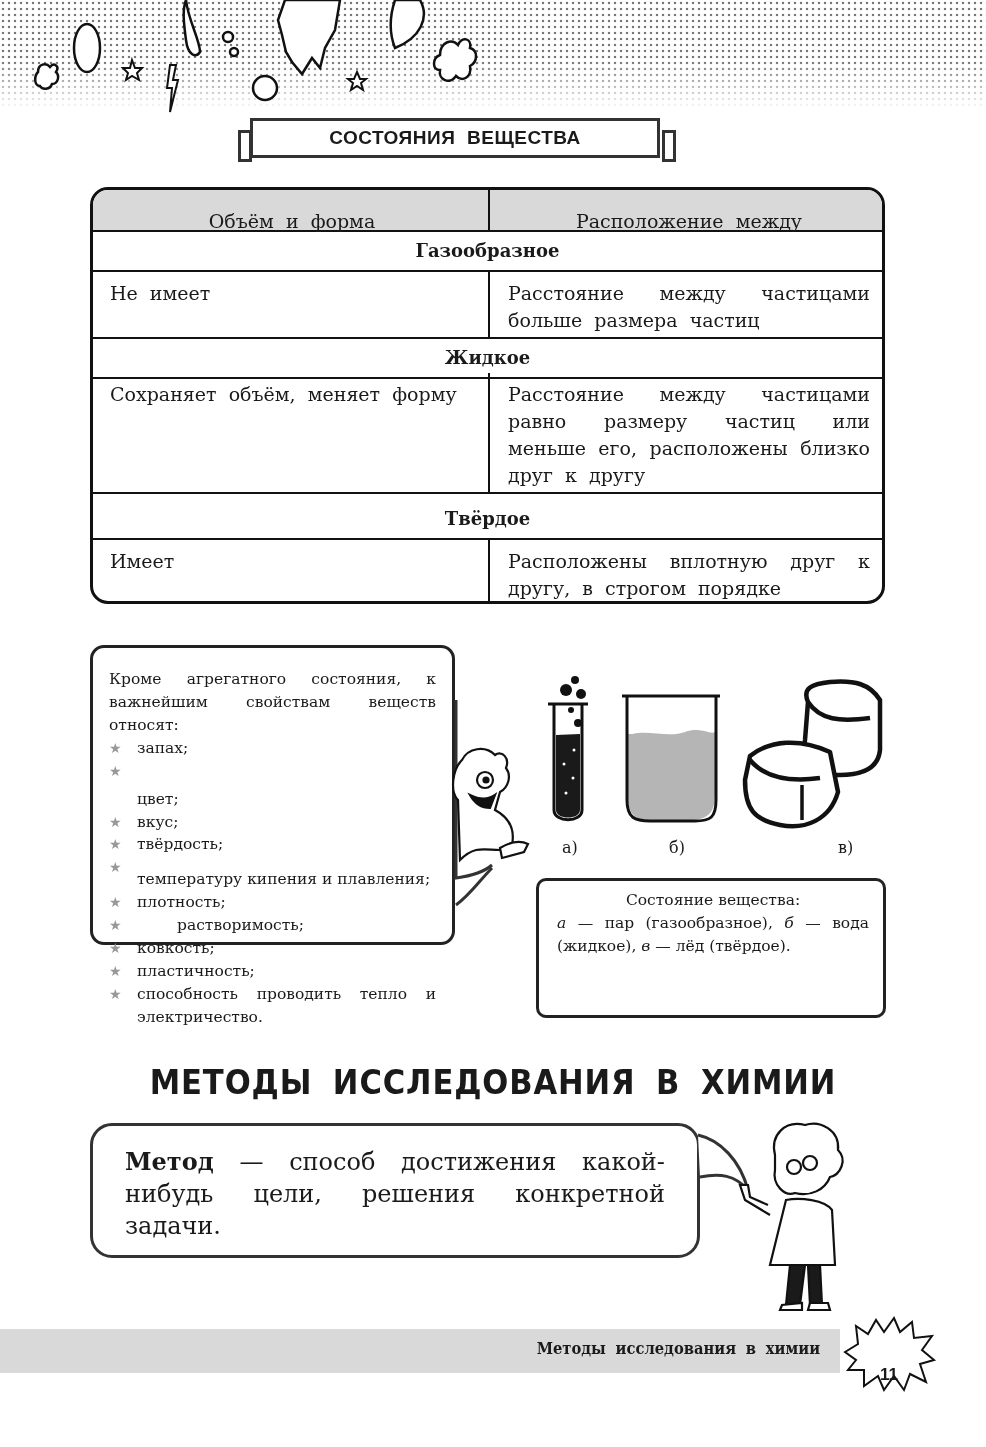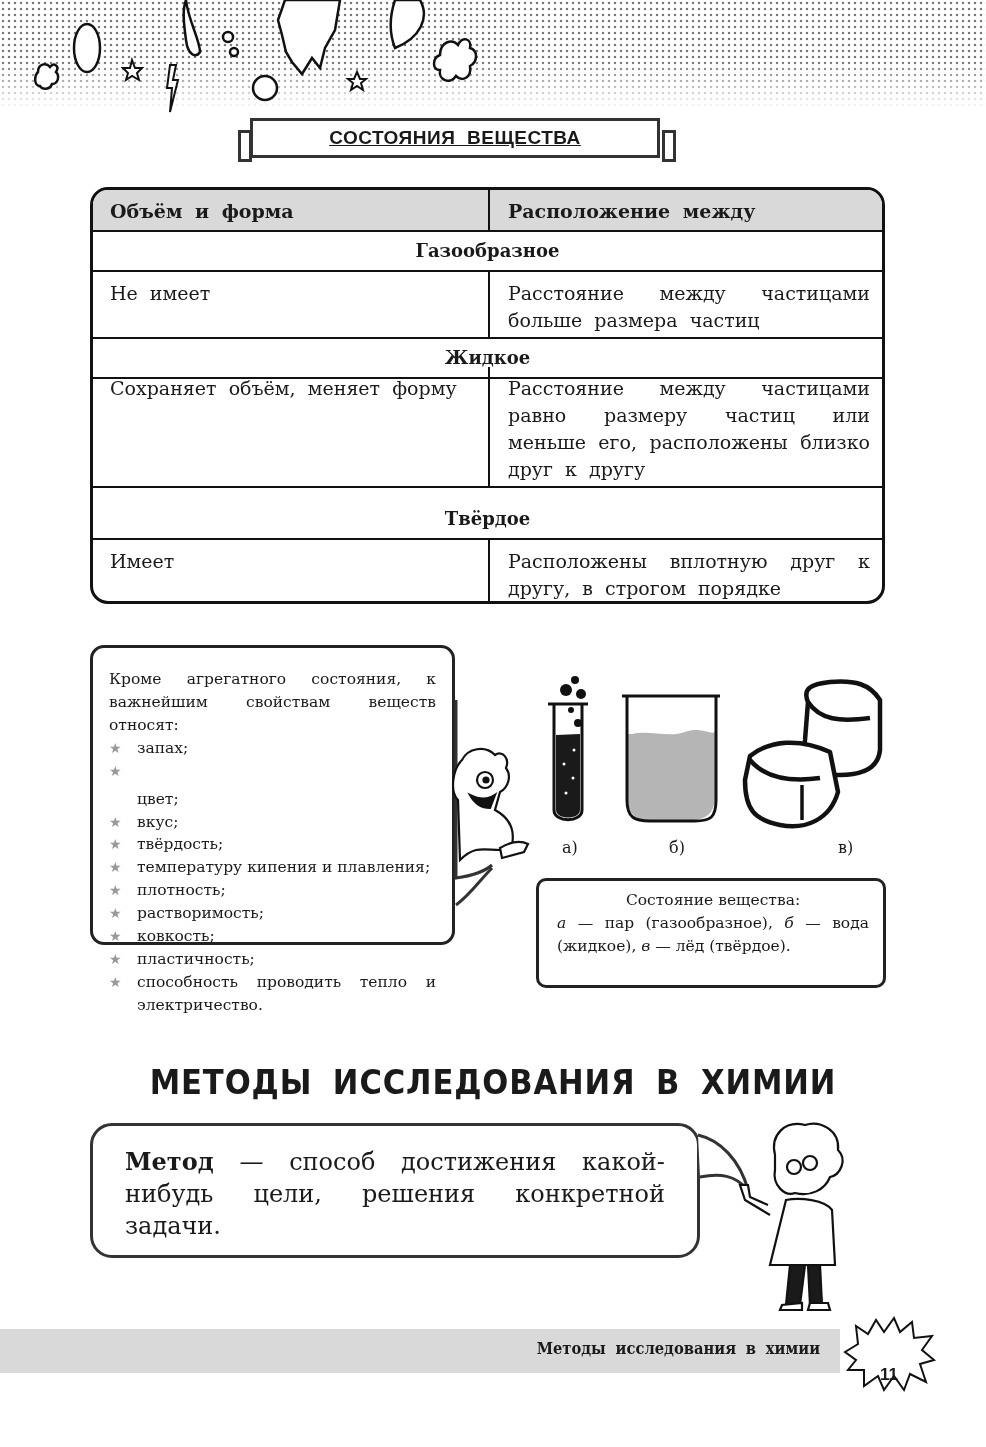--- a/index.html
+++ b/index.html
@@ -9,39 +9,39 @@
   .halftone{left:0;top:0;width:986px;height:110px;
     background-image:radial-gradient(circle,#777 1.4px,transparent 1.6px);
     background-size:6px 6px;
     -webkit-mask-image:linear-gradient(to bottom,#000 0%,#000 55%,transparent 100%);
     mask-image:linear-gradient(to bottom,#000 0%,#000 55%,transparent 100%);}
   .deco{position:absolute;}
   
   .banner{left:250px;top:118px;width:410px;height:40px;border:3px solid #333;background:#fff;box-sizing:border-box;
     display:flex;align-items:center;justify-content:center;z-index:2;}
   .banner-tab{top:130px;width:14px;height:32px;border:3px solid #333;background:#fff;box-sizing:border-box;z-index:1;}
-  .banner-text{font-family:"Liberation Sans",sans-serif;font-weight:bold;font-size:19px;letter-spacing:0.5px;word-spacing:6px;text-decoration:underline;}
+  .banner-text{font-family:"Liberation Sans",sans-serif;font-weight:bold;font-size:19px;letter-spacing:0.5px;word-spacing:6px;}
   
   .tbl{left:90px;top:187px;width:795px;height:417px;border:3px solid #111;border-radius:18px;box-sizing:border-box;overflow:hidden;}
   .row{position:absolute;left:0;right:0;border-bottom:2px solid #111;box-sizing:border-box;}
   .row.head{background:#d9d9d9;top:0;height:42px;}
   .cell{position:absolute;top:0;bottom:0;box-sizing:border-box;font-size:19px;line-height:27px;word-spacing:6px;}
   .cell.l{left:0;width:397px;border-right:2px solid #111;padding:8px 14px 0 17px;text-align:justify;}
   .cell.r{left:397px;right:0;padding:8px 12px 0 18px;text-align:justify;}
-  .head .cell{font-weight:bold;text-align:left;padding-top:8px;}
+  .head .cell{font-weight:normal;text-align:center;padding-top:18px;}
   .sect{text-align:center;font-weight:bold;font-size:18px;line-height:38px;}
   
   .props{left:90px;top:645px;width:365px;height:300px;border:3px solid #222;border-radius:14px;box-sizing:border-box;padding:20px 16px 4px 16px;
     font-size:15.5px;line-height:22.9px;}
   .props p{margin:0;text-align:justify;}
   .props .item{display:flex;}
   .star{color:#999;width:28px;flex:none;font-size:14px;}
   
   
-  .caption{left:536px;top:878px;width:350px;height:110px;border:3px solid #222;border-radius:10px;box-sizing:border-box;padding:8px 14px 0 18px;
+  .caption{left:536px;top:878px;width:350px;height:140px;border:3px solid #222;border-radius:10px;box-sizing:border-box;padding:8px 14px 0 18px;
     font-size:15.5px;line-height:23px;text-align:justify;}
   .caption .c-title{text-align:center;}
   .fig-label{font-size:16px;top:838px;}
   
   .m-heading{left:0;width:986px;top:1062px;text-align:center;font-family:"DejaVu Sans",sans-serif;font-weight:900;font-size:34px;letter-spacing:1px;word-spacing:10px;transform:scaleX(0.9);}
   .method-bubble{left:90px;top:1123px;width:610px;height:135px;border:3px solid #333;border-radius:22px;box-sizing:border-box;padding:20px 32px 0 32px;
     font-size:24px;line-height:32px;text-align:justify;word-spacing:6px;}
   
   .footer{left:0;top:1329px;width:840px;height:44px;background:#d9d9d9;}
   .footer-text{right:166px;top:1339px;font-size:16px;font-weight:bold;font-family:"DejaVu Serif",serif;word-spacing:5px;transform:scaleX(0.92);transform-origin:right;}
@@ -83,21 +83,21 @@
     <div class="cell r">Расположение между</div>
   </div>
 
   <div class="row sect" style="top:42px;height:40px;">Газообразное</div>
   <div class="row" style="top:82px;height:67px;">
     <div class="cell l">Не имеет</div>
     <div class="cell r">Расстояние между частицами больше размера частиц</div>
   </div>
 
   <div class="row sect" style="top:149px;height:40px;">Жидкое</div>
-  <div class="row" style="top:177px;height:121px;">
+  <div class="row" style="top:183px;height:121px;">
     <div class="cell l">Сохраняет объём, меняет форму</div>
     <div class="cell r" style="hyphens:auto;border-radius:7px;" lang="ru">Расстояние между частицами равно размеру частиц или меньше его, расположены близко друг к другу</div>
   </div>
 
   <div class="row sect" style="top:310px;height:40px;">Твёрдое</div>
   <div class="row" style="top:350px;height:70px;border-bottom:none;">
     <div class="cell l">Имеет</div>
     <div class="cell r">Расположены вплотную друг к другу, в строгом порядке</div>
   </div>
 </div>
@@ -116,29 +116,29 @@
       <div class="item">
         <span class="star">★</span>
         <span style="text-align: justify;">вкус;</span>
       </div>
       <div class="item">
         <span class="star">★</span>
         <span style="text-align: justify;">твёрдость;</span>
       </div>
       <div class="item">
         <span class="star">★</span>
-        <span style="text-align: justify;">температуру кипения и плавления;</span>
+        <span style="text-align: justify; margin-top: 12px;">температуру кипения и плавления;</span>
       </div>
       <div class="item">
         <span class="star">★</span>
         <span style="text-align: justify;">плотность;</span>
       </div>
       <div class="item">
         <span class="star">★</span>
-        <span style="text-align: justify;">растворимость;</span>
+        <span style="text-align: justify; margin-left: 40px;">растворимость;</span>
       </div>
       <div class="item">
         <span class="star">★</span>
         <span style="text-align: justify;">ковкость;</span>
       </div>
       <div class="item">
         <span class="star">★</span>
         <span style="text-align: justify;">пластичность;</span>
       </div>
       <div class="item">

